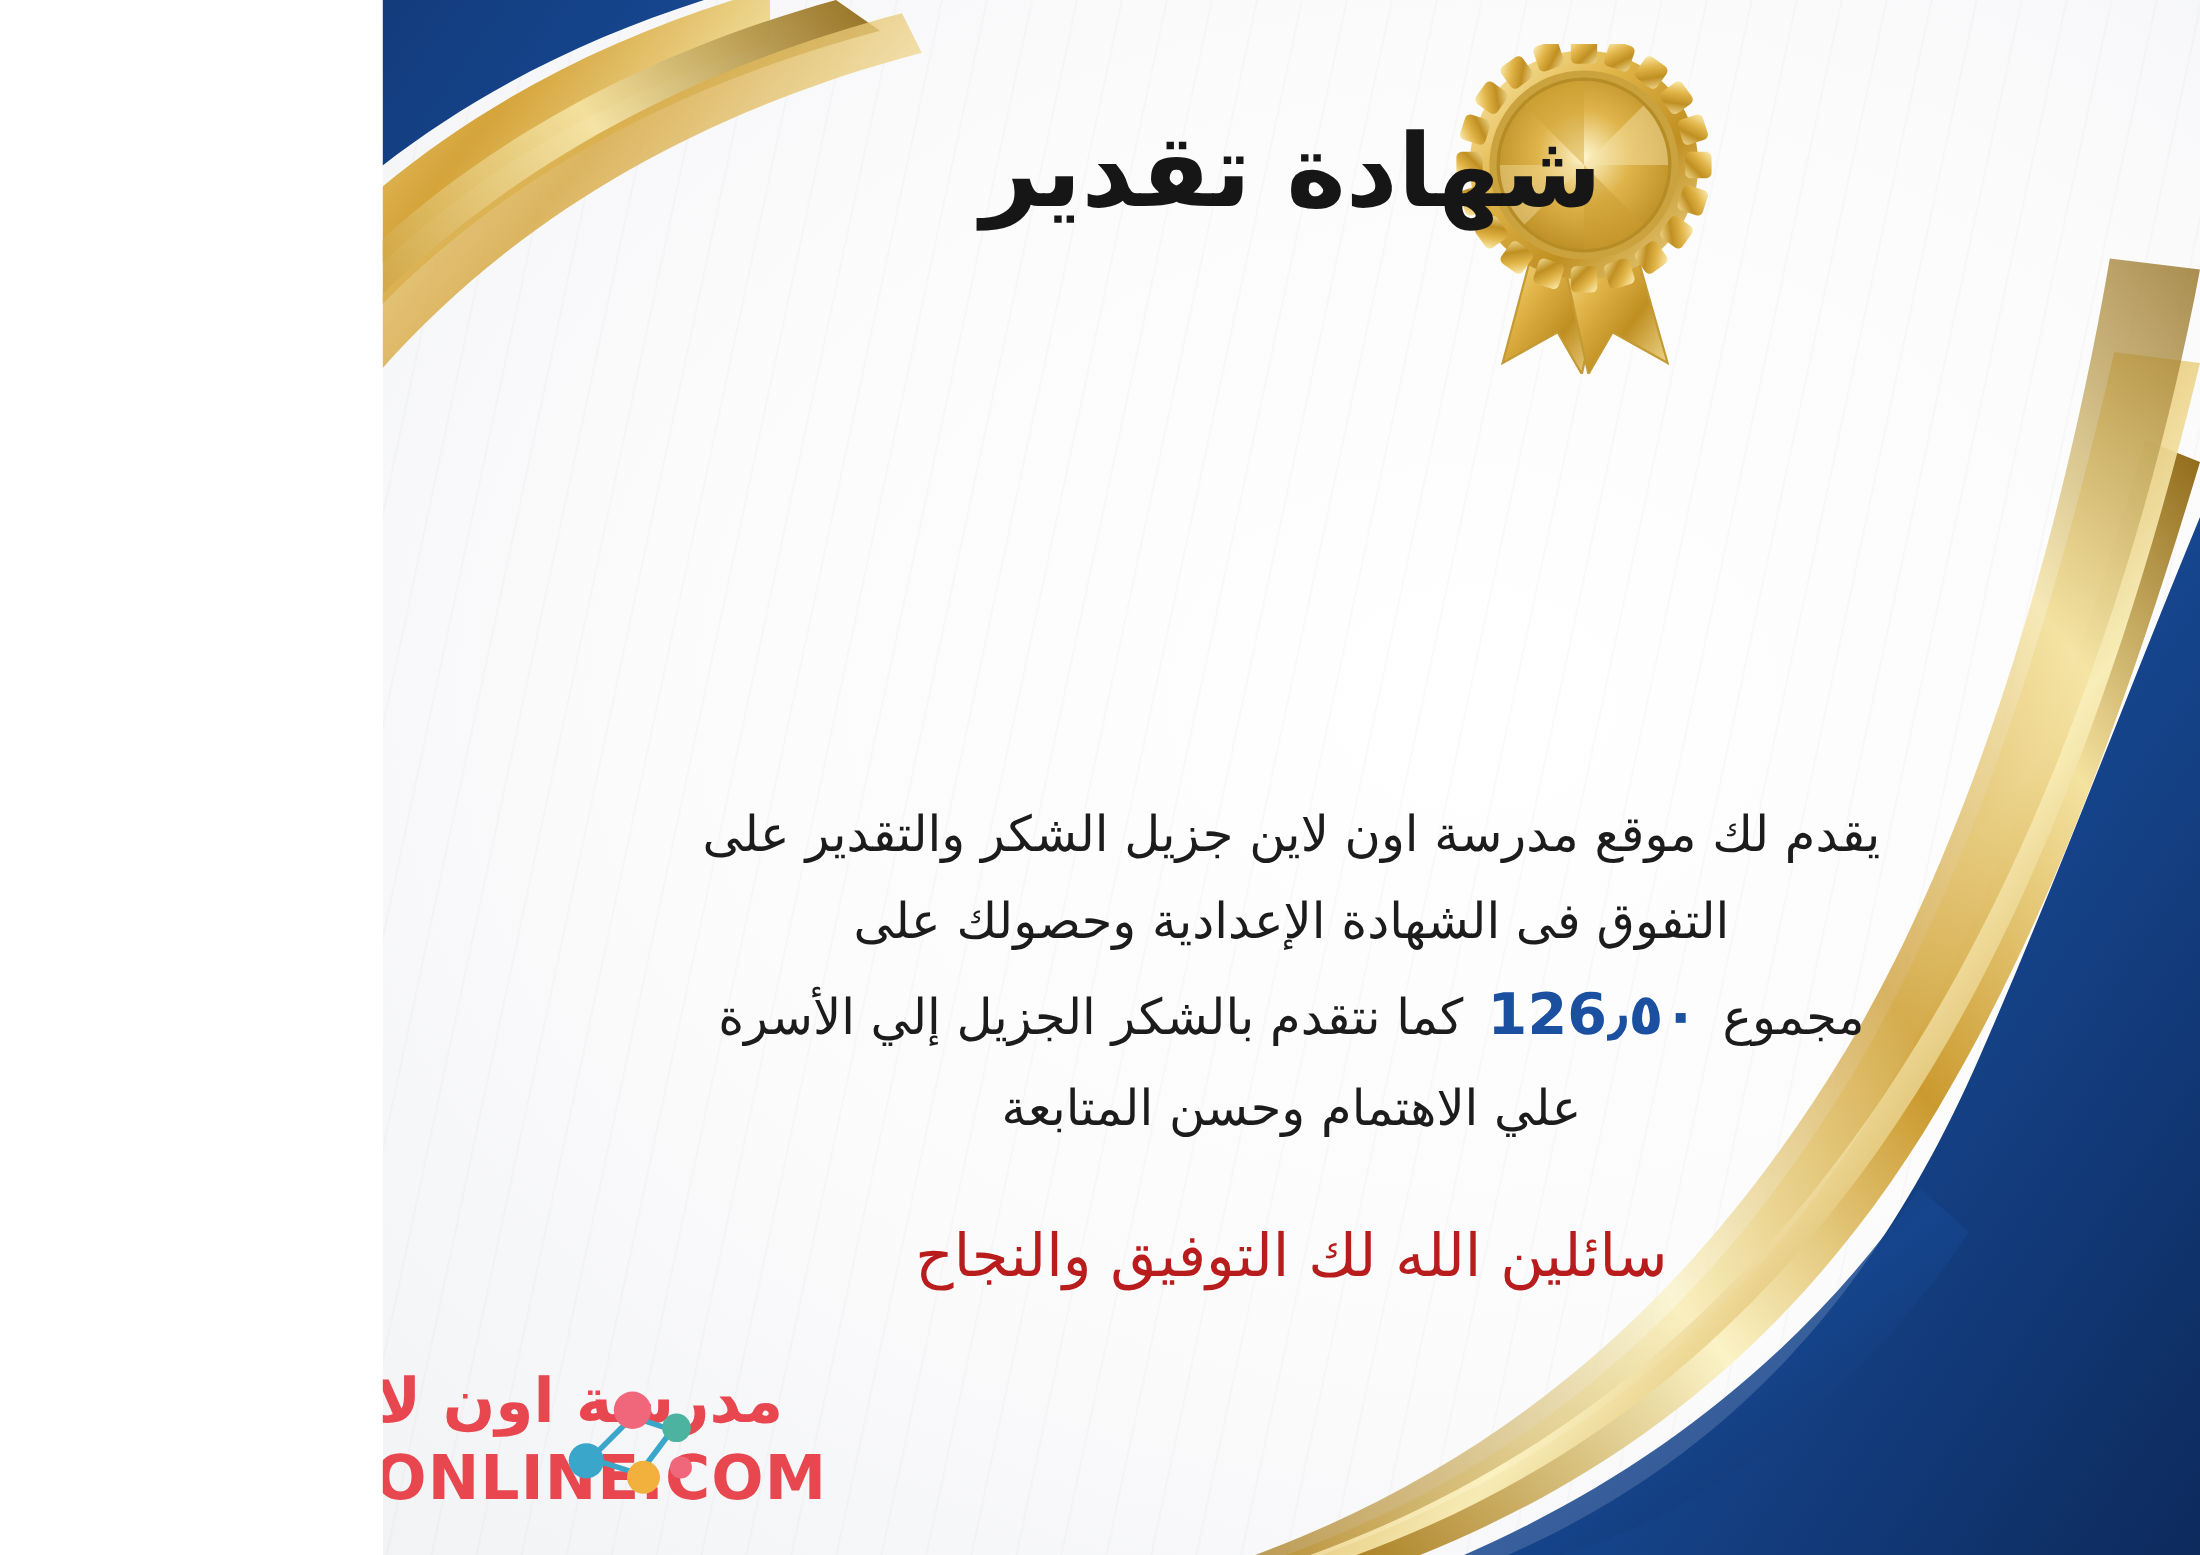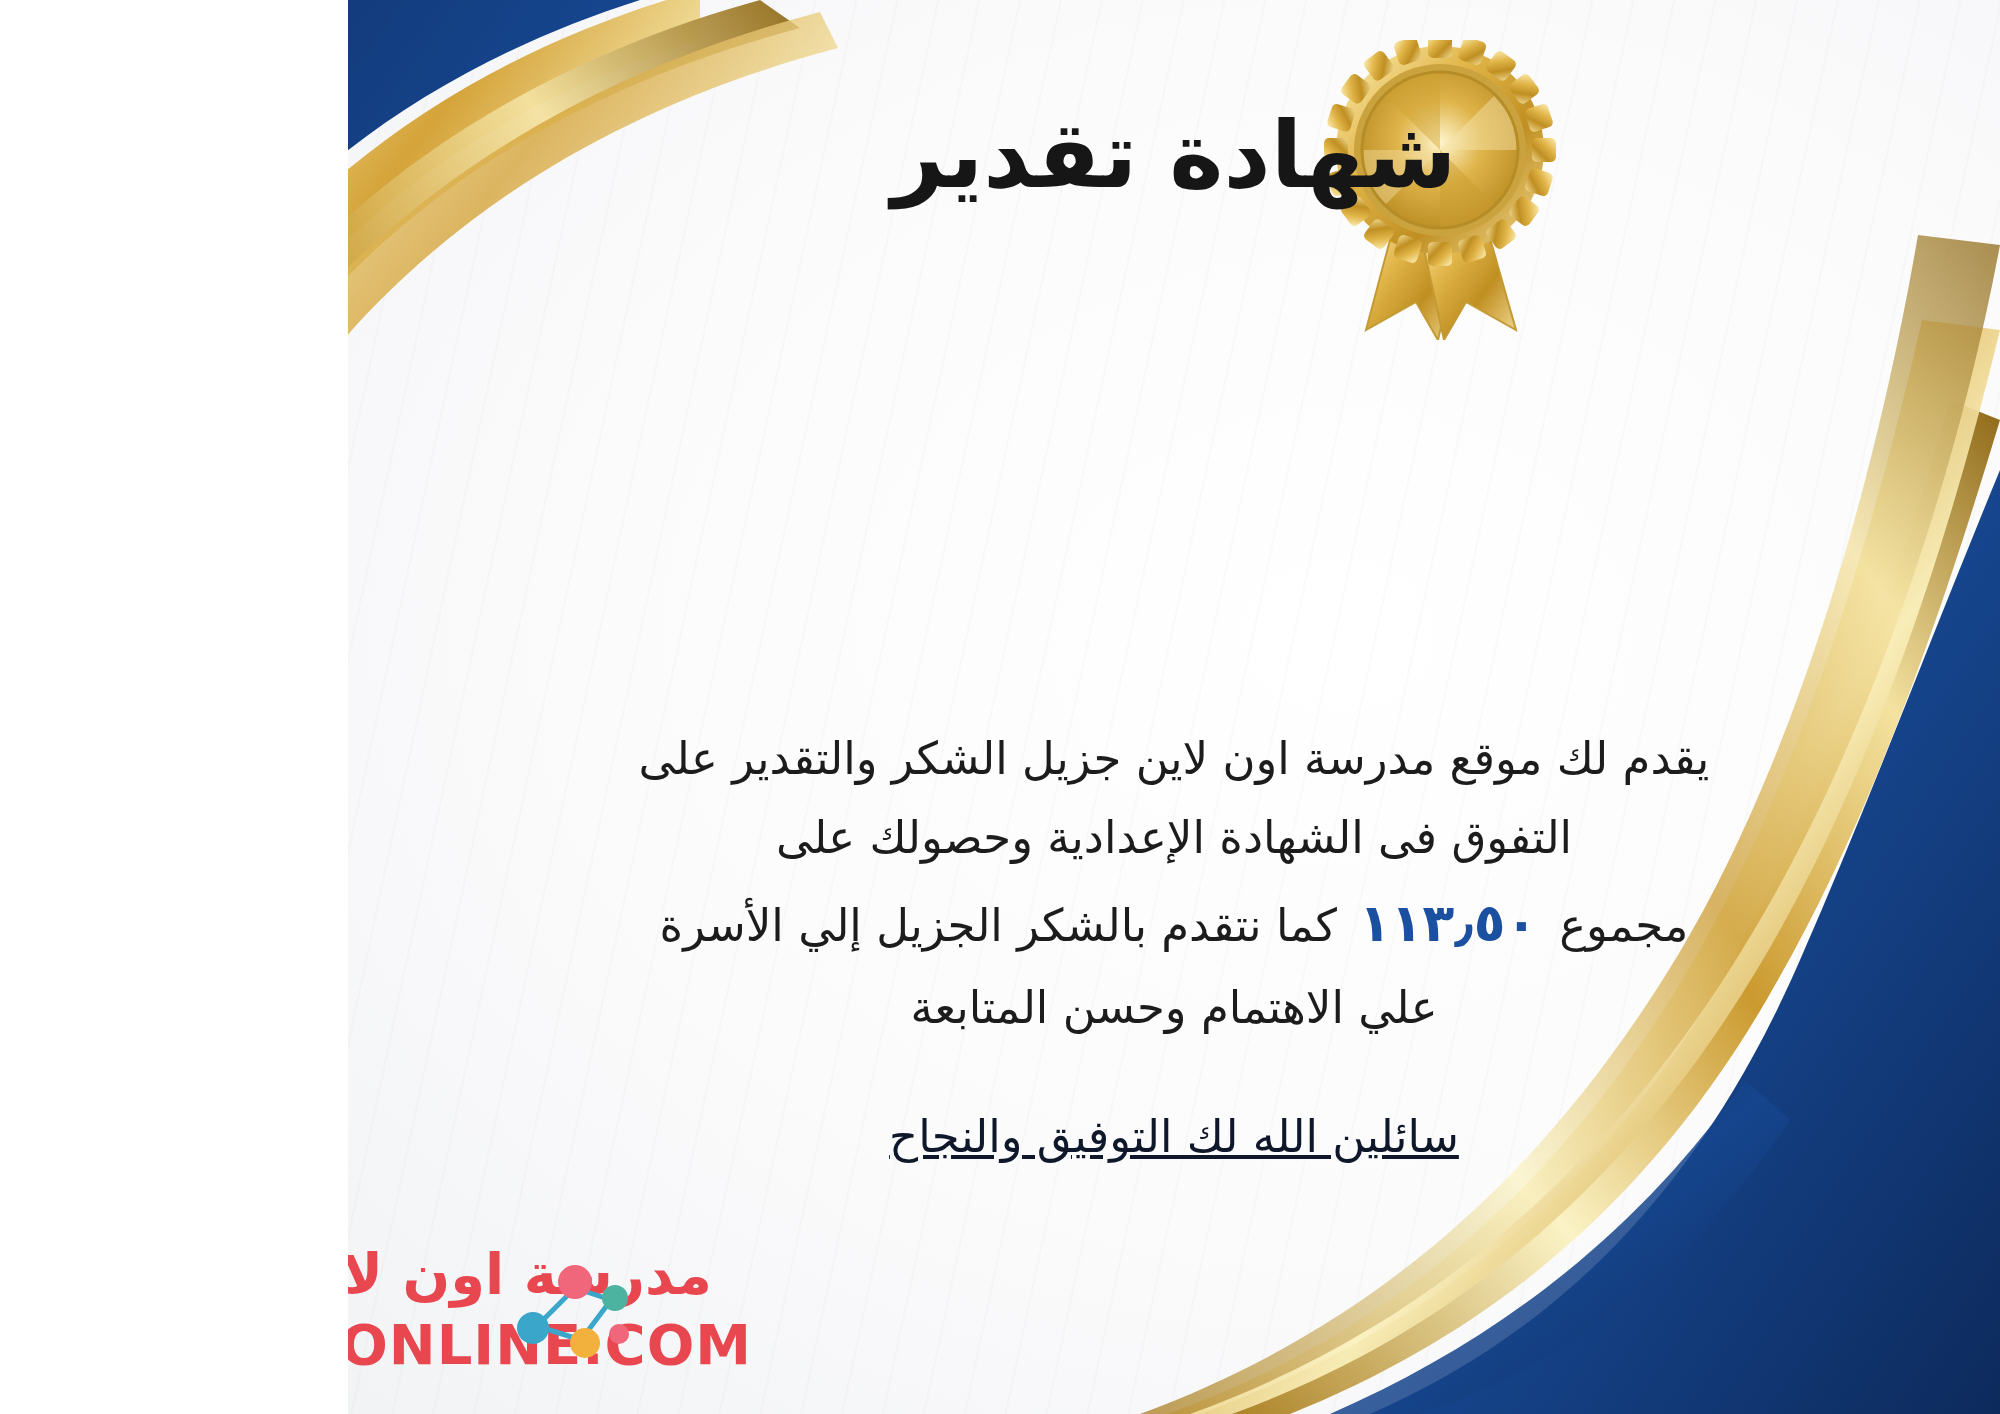--- a/index.html
+++ b/index.html
@@ -96,23 +96,22 @@
     font-weight: 700;
     font-size: 52px;
     letter-spacing: 2px;
     padding: 0 22px;
   }
   .wish-text {
     position: absolute;
     top: 1110px;
     left: 0;
     right: 0;
-    font-size: 45px;
-    color: #0f172a;
-    text-decoration: underline;
+    font-size: 54px;
+    color: #b91c1c;
   }
 
   
   .brand {
     position: absolute;
     left: 34px;
     bottom: 30px;
     width: 540px;
     height: 150px;
     direction: rtl;
@@ -247,21 +246,21 @@
         <circle r="78" fill="none" stroke="#b58c26" stroke-width="3"></circle>
       </g>
     </g>
   </svg>
 
   <div class="content">
     <div class="cert-title">شهادة تقدير</div>
 
 
     <div class="body-text">
-      <span>يقدم لك موقع مدرسة اون لاين جزيل الشكر  والتقدير على التفوق فى الشهادة الإعدادية وحصولك على مجموع</span><span class="score">١١٣٫٥٠</span><span>كما نتقدم  بالشكر الجزيل إلي الأسرة علي الاهتمام وحسن المتابعة</span>
+      <span>يقدم لك موقع مدرسة اون لاين جزيل الشكر  والتقدير على التفوق فى الشهادة الإعدادية وحصولك على مجموع</span><span class="score">126٫٥٠</span><span>كما نتقدم  بالشكر الجزيل إلي الأسرة علي الاهتمام وحسن المتابعة</span>
     </div>
 
     <div class="wish-text">سائلين الله لك التوفيق  والنجاح</div>
   </div>
 
   <div class="brand">
     <div class="brand-ar">مدرسة اون لاين</div>
     <div class="brand-en">MADRSA-ONLINE.COM</div>
     <svg class="brand-mark" viewBox="0 0 130 120" aria-hidden="true">
       <line x1="30" y1="78" x2="68" y2="40" stroke="#3aa6c9" stroke-width="5"></line>

